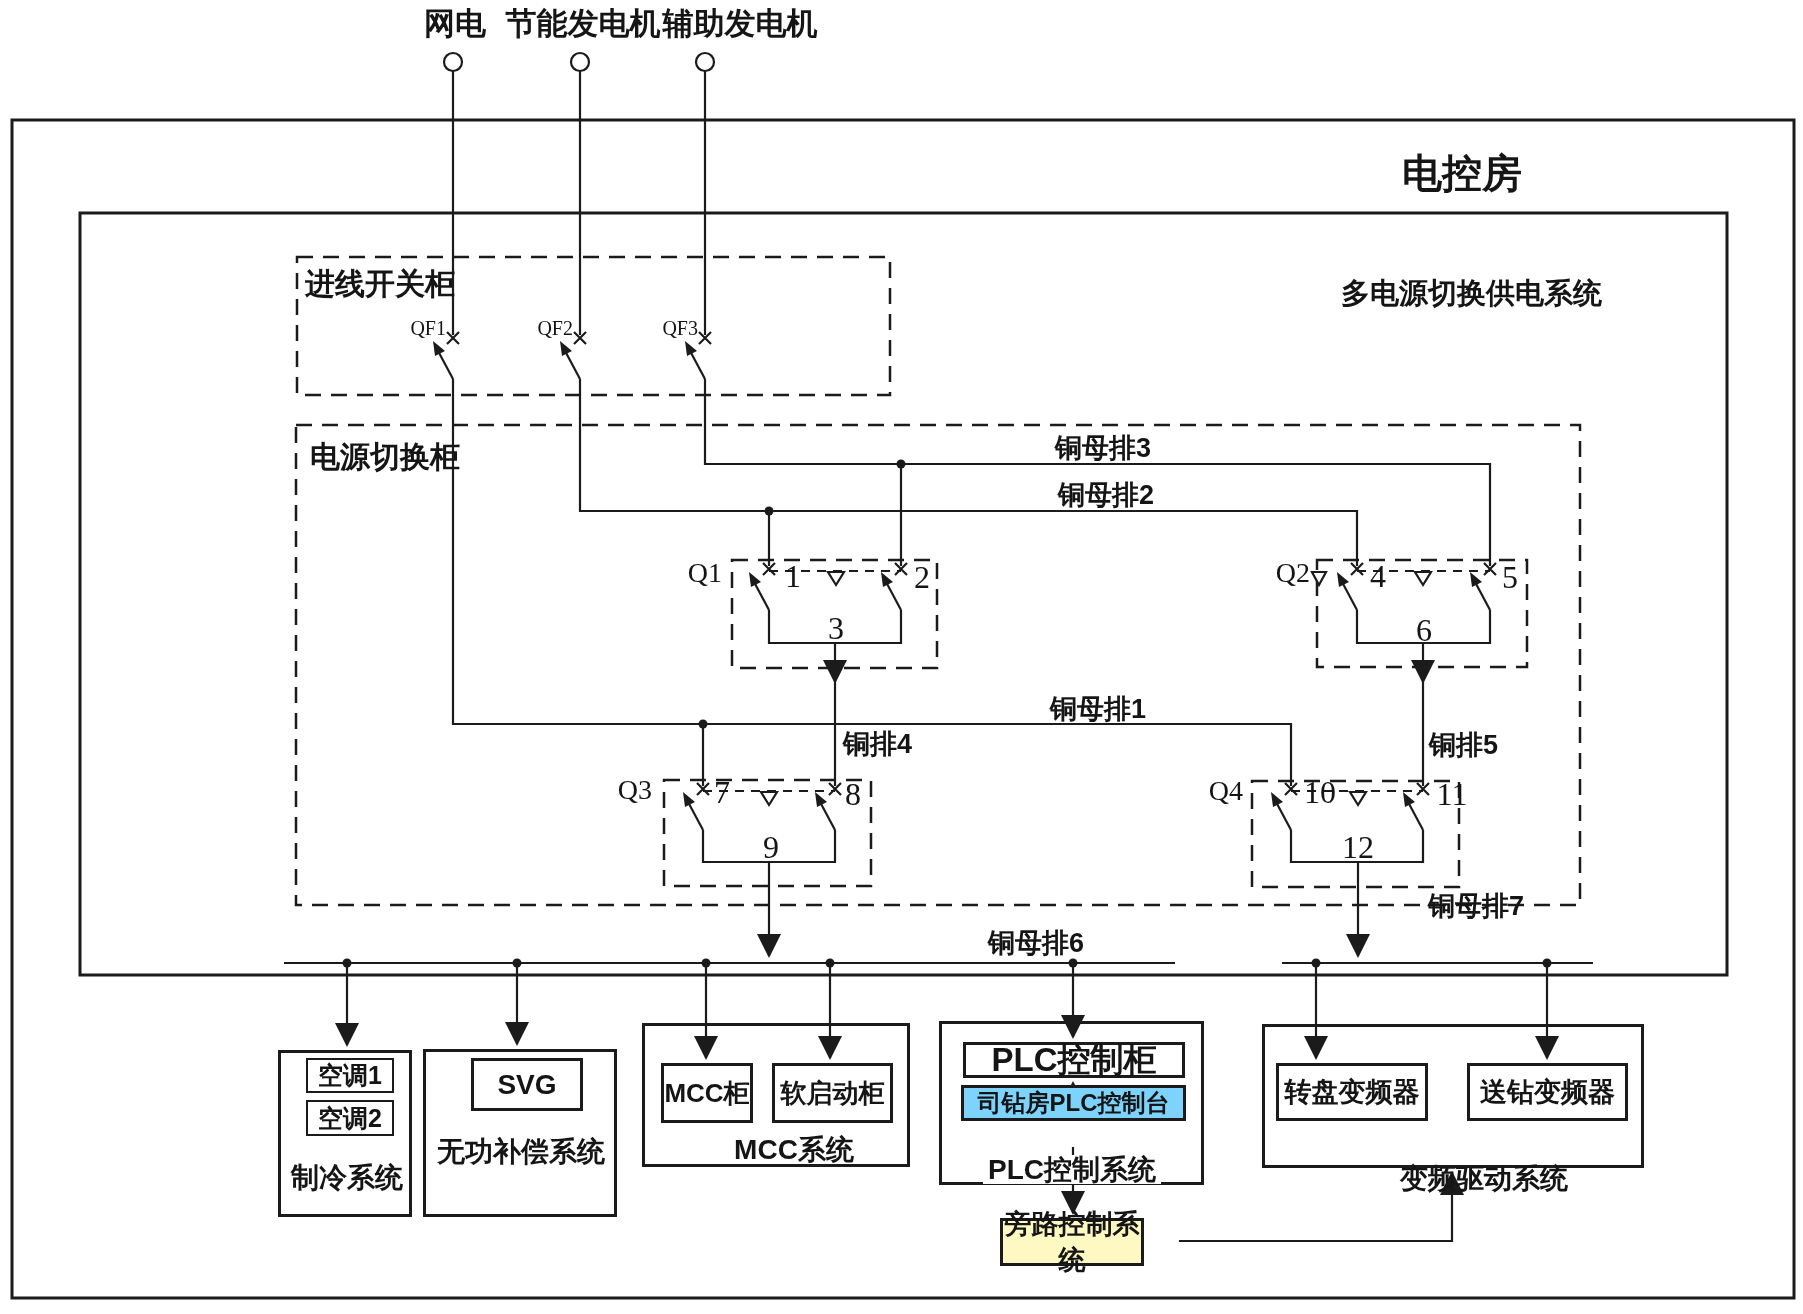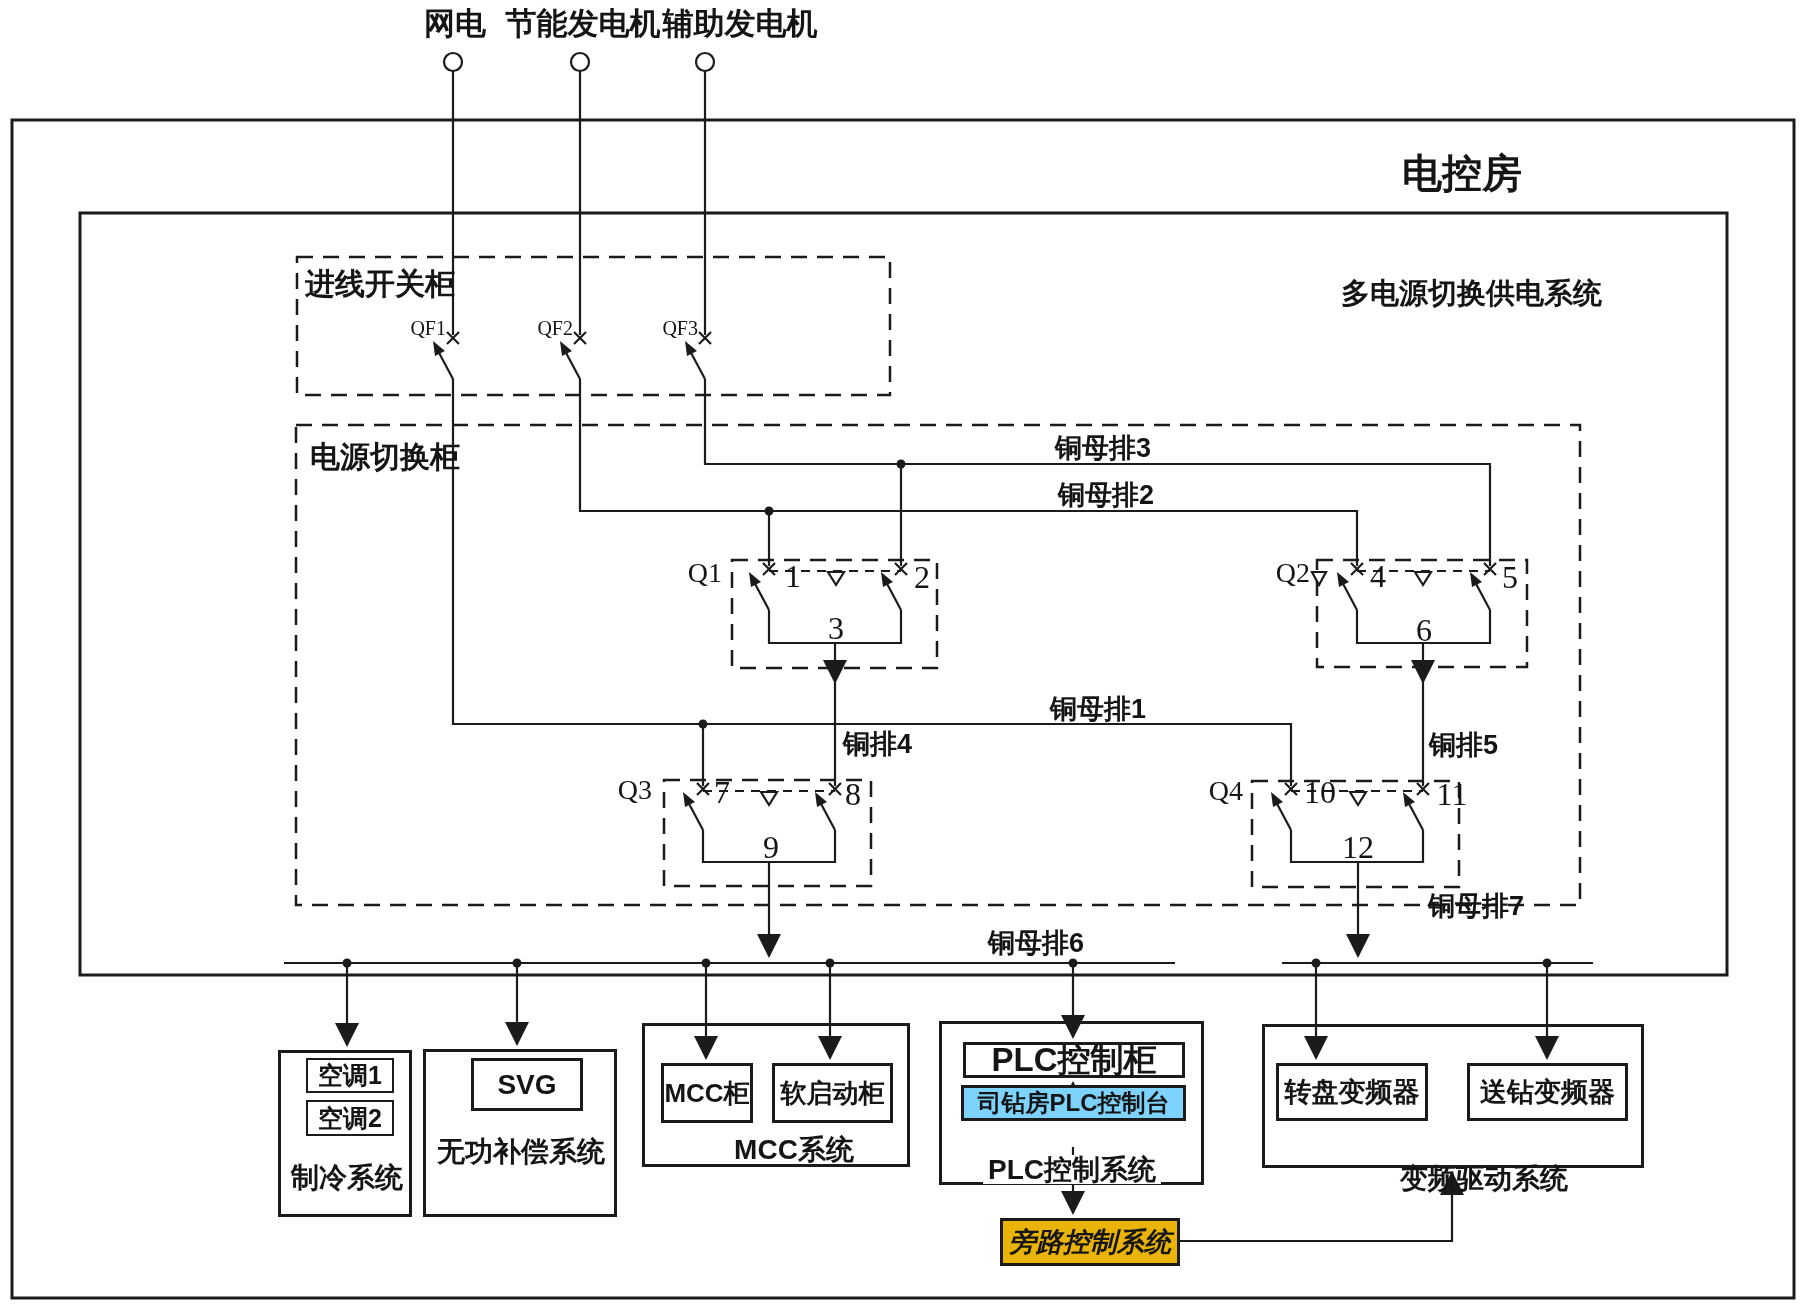--- a/index.html
+++ b/index.html
@@ -210,21 +210,21 @@
 
   <div class="box" style="left:939px;top:1021px;width:265px;height:164px;"></div>
   <div class="box" style="left:963px;top:1042px;width:222px;height:36px;background:#fff;">
     <span style="font-size:33px;">PLC控制柜</span>
   </div>
   <div class="box" style="left:961px;top:1085px;width:225px;height:36px;background:#7dd3fc;">
     <span style="font-size:24px;">司钻房PLC控制台</span>
   </div>
   <div class="lbl syslbl center onwhite" style="left:1072px;top:1155px;">PLC控制系统</div>
 
-  <div class="box" style="left:1000px;top:1218px;width:180px;height:48px;background:#eab308;font-style:italic;">
+  <div class="box" style="left:1000px;top:1218px;width:144px;height:48px;background:#fef9c3;">
     <span style="font-size:27px;">旁路控制系统</span>
   </div>
 
   <div class="box" style="left:1262px;top:1024px;width:382px;height:144px;"></div>
   <div class="box" style="left:1276px;top:1063px;width:152px;height:58px;">
     <span style="font-size:27px;">转盘变频器</span>
   </div>
   <div class="box" style="left:1467px;top:1063px;width:161px;height:58px;">
     <span style="font-size:27px;">送钻变频器</span>
   </div>

